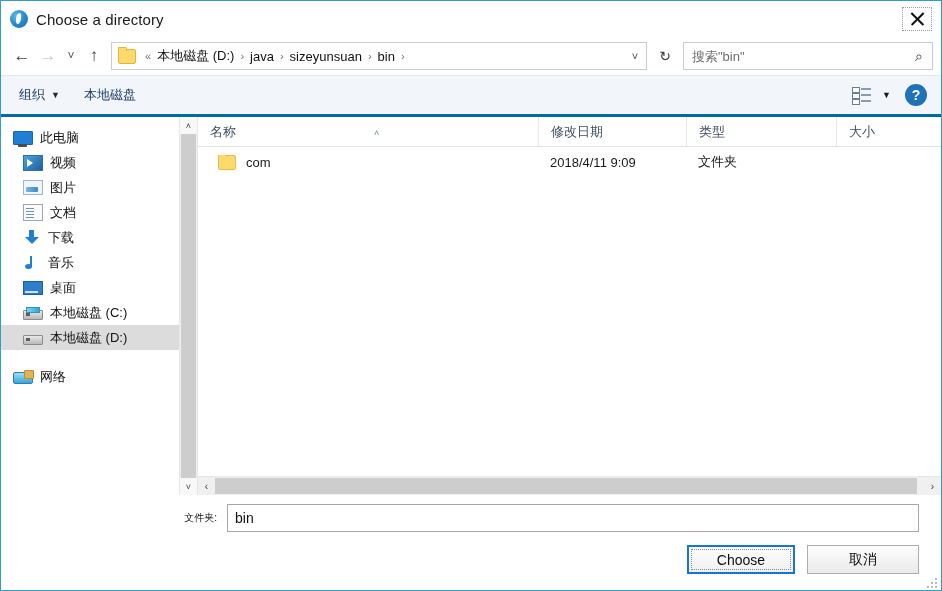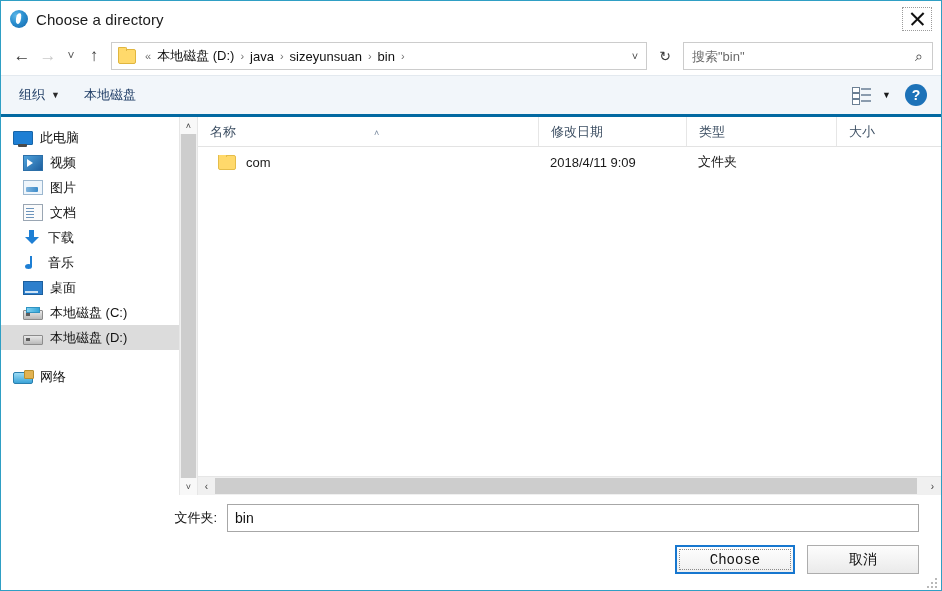--- a/index.html
+++ b/index.html
@@ -448,21 +448,21 @@
     align-items: center;
     height: 34px;
     padding: 6px 22px 0 0;
   }
   .name-label {
     width: 226px;
     flex: 0 0 226px;
     text-align: right;
     padding-right: 10px;
     box-sizing: border-box;
-    font-size: 13px;
+    font-size: 10px;
     color: #111;
   }
   .name-input {
     flex: 1 1 auto;
     height: 28px;
     border: 1px solid #a7a7a7;
     background: #fff;
     font-family: inherit;
     font-size: 14px;
     padding-left: 7px;
@@ -485,23 +485,22 @@
     font-size: 14px;
     color: #0d0d0d;
     background: linear-gradient(#fdfdfd,#eaeaea);
     border: 1px solid #adadad;
     display: flex; align-items: center; justify-content: center;
     box-sizing: border-box;
     position: relative;
   }
   .btn.primary {
     border: 2px solid #1777cf;
-    width: 120px;
+    width: 108px;
     background: linear-gradient(#fefefe,#f0f0f0);
-    font-family: Liberation Mono, monospace;
   }
   .btn.primary .inner-focus {
     position: absolute;
     left: 2px; top: 2px; right: 2px; bottom: 2px;
     border: 1px dotted #8a8a8a;
   }
   .grip-row {
     height: 16px;
     position: relative;
   }

